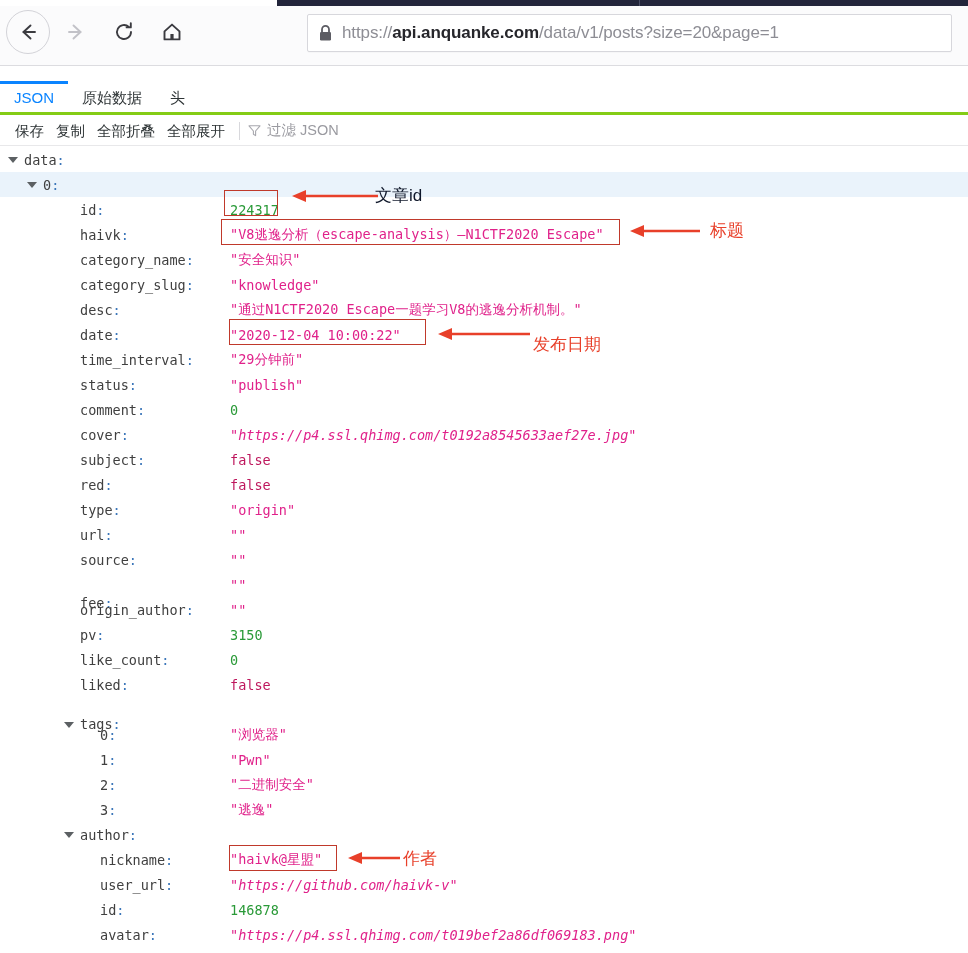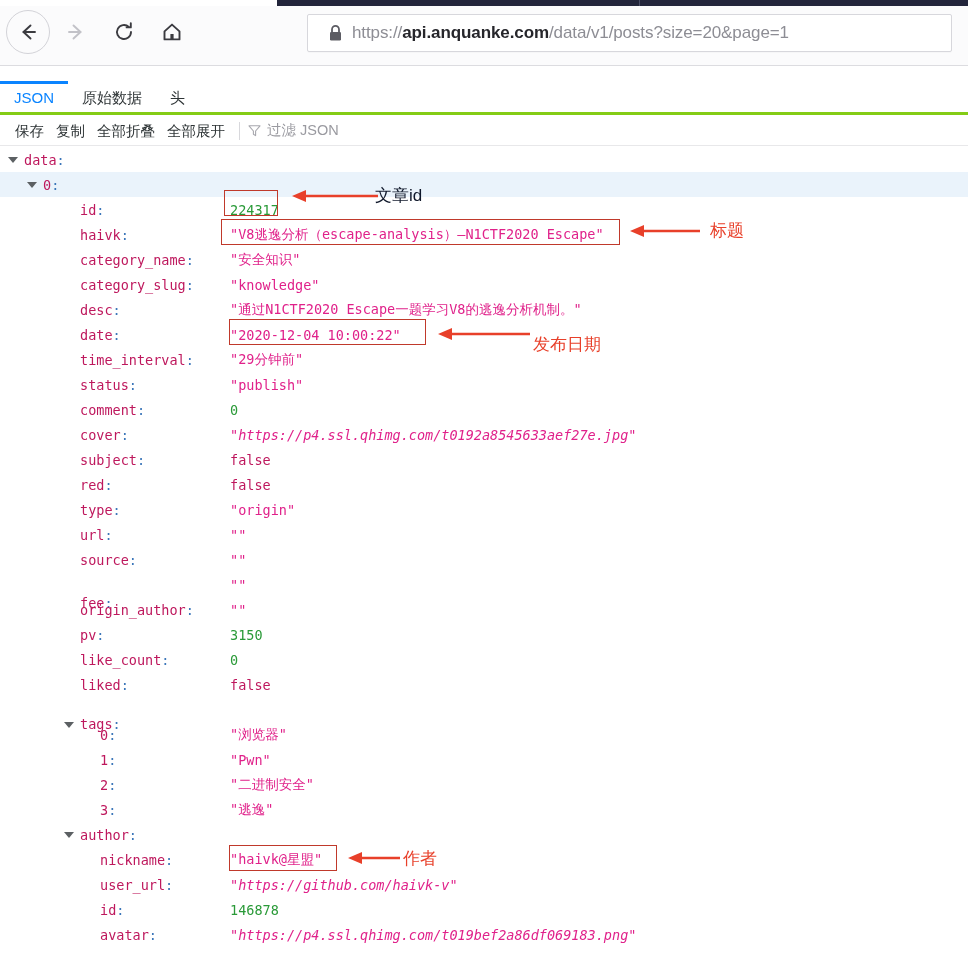--- a/index.html
+++ b/index.html
@@ -37,21 +37,21 @@
   }
   .nav-btn.ring { border: 1px solid #d3d3d8; }
   .nav-btn svg { display: block; }
 
   .urlbar {
     position: absolute; left: 307px; top: 8px; width: 645px; height: 38px;
     background: #ffffff;
     border: 1px solid #d7d7dc;
     border-radius: 2px;
     display: flex; align-items: center;
-    padding: 0 20px;
+    padding: 0 10px;
     box-shadow: 0 1px 0 rgba(0,0,0,0.02);
   }
   .lock-icon { margin-right: 9px; display:flex; }
   .url-text {
     font-size: 17px; color: #8d8d94; white-space: nowrap; overflow: hidden;
     letter-spacing: -0.1px;
   }
   .url-text .host { color: #26262b; font-weight: bold; }
 
   .navbar-bottom-line {
@@ -112,21 +112,21 @@
   .twisty {
     width: 11px; height: 11px; margin-right: 5px; flex: 0 0 auto;
     display: inline-block; position: relative;
   }
   .twisty::before {
     content: ""; position: absolute; left: 0; top: 3px;
     border-left: 5px solid transparent;
     border-right: 5px solid transparent;
     border-top: 6px solid #5c6063;
   }
-  .k { color: #be185d; }
+  .k { color: #404040; }
   .v { color: #e0218a; }
   .v.num { color: #2a9a38; }
   .v.bool { color: #be185d; }
   .v.url { color: #e0218a; font-style: italic; }
   .colon { color: #3b76b9; }
   .key-cell { width: 100%; }
   .val-cell { position: absolute; left: 230px; top: 0; height: 25px; display: flex; align-items: center; }
 
   
   .ind1 { padding-left: 8px; }

